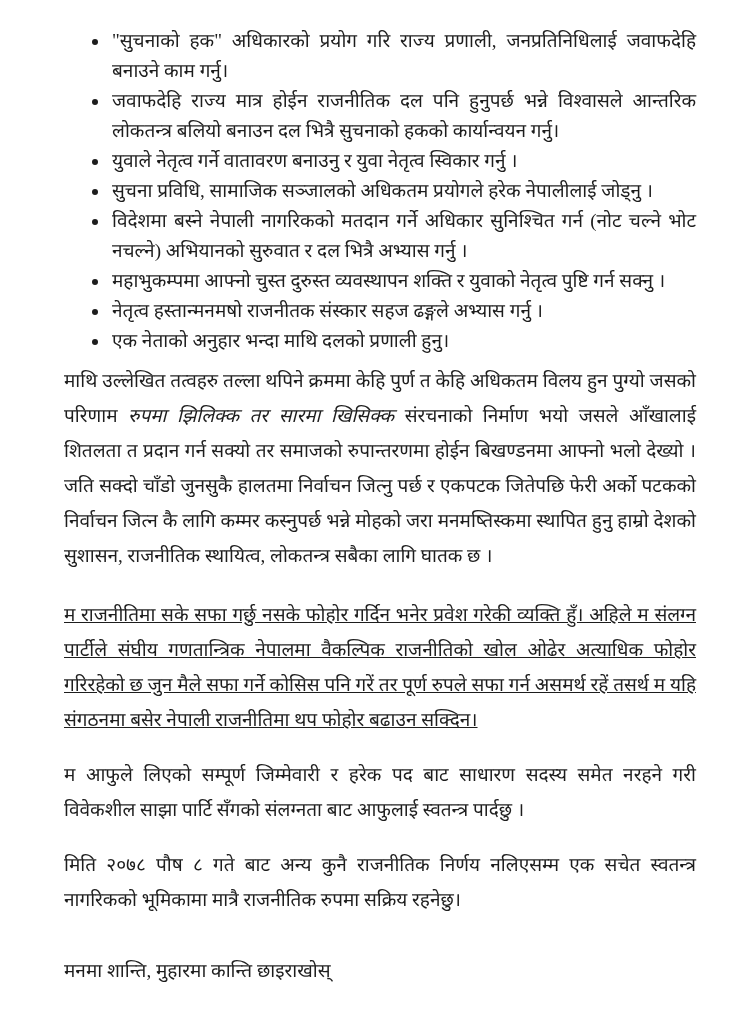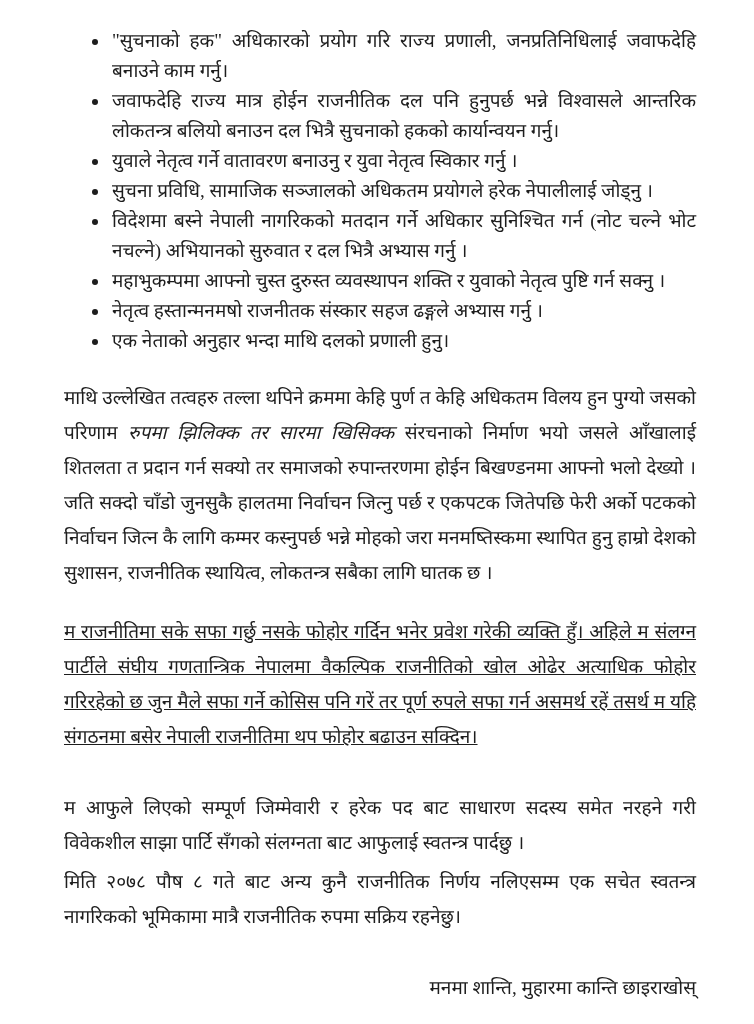--- a/index.html
+++ b/index.html
@@ -27,31 +27,31 @@
   .bullets li {
     line-height: 30px;
     text-align: justify;
     padding-left: 2px;
   }
   .para {
     line-height: 35px;
     text-align: justify;
     margin: 0;
   }
-  .para.p1 { margin-top: 24px; }
+  .para.p1 { margin-top: 7px; }
   .para.p2 { margin-top: 24px; text-decoration: underline; }
-  .para.p3 { margin-top: 36px; }
-  .para.p4 { margin-top: 4px; }
+  .para.p3 { margin-top: 20px; }
+  .para.p4 { margin-top: 20px; }
   .italic-inline {
     font-style: italic;
   }
   .closing-line {
     margin: 38px 0 0 0;
     line-height: 32px;
-    text-align: right;
+    text-align: left;
   }
 </style>
 </head>
 <body>
 
 <main class="page">
 
   <ul class="bullets">
     <li>"सुचनाको हक" अधिकारको प्रयोग गरि राज्य प्रणाली, जनप्रतिनिधिलाई जवाफदेहि बनाउने काम गर्नु।</li>
     <li>जवाफदेहि राज्य मात्र होईन राजनीतिक दल पनि हुनुपर्छ भन्ने विश्वासले आन्तरिक लोकतन्त्र बलियो बनाउन दल भित्रै सुचनाको हकको कार्यान्वयन गर्नु।</li>

